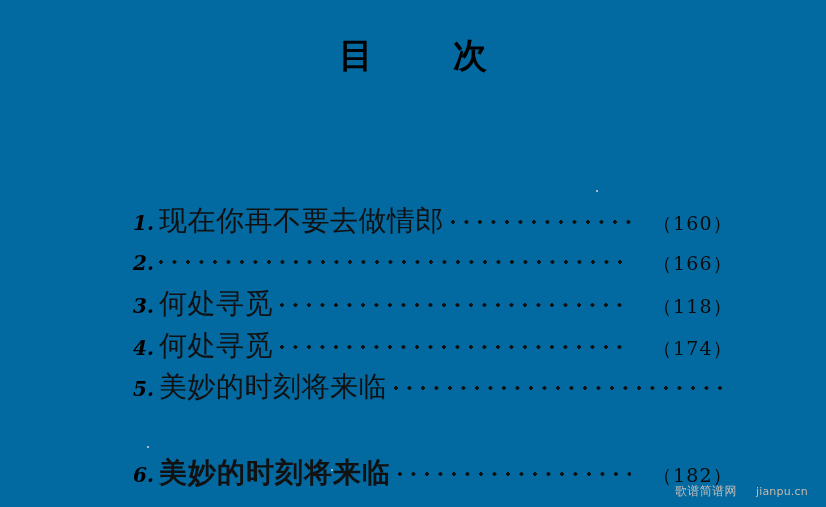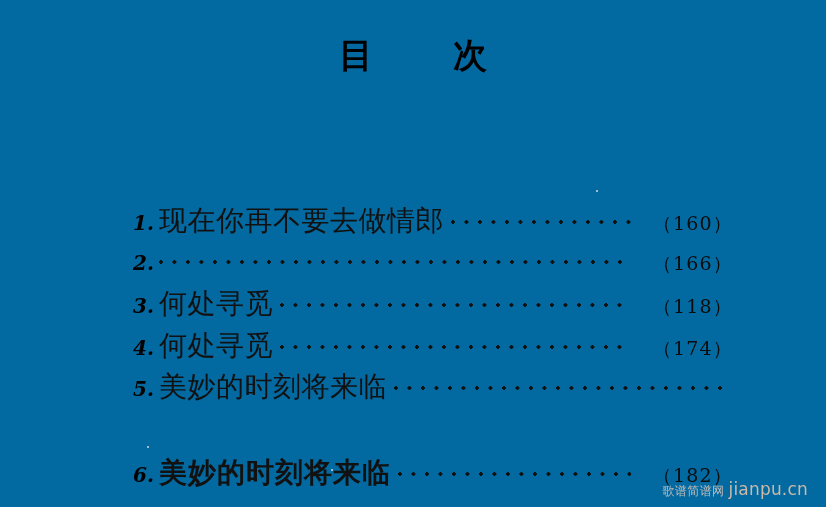--- a/index.html
+++ b/index.html
@@ -125,32 +125,32 @@
     padding-left: 18px;
   }
 
   
   .watermark {
     position: absolute;
     right: 18px;
     bottom: 7px;
     display: flex;
     align-items: baseline;
-    gap: 4px;
+    gap: 19px;
     user-select: none;
   }
   .watermark .wm-cn {
     font-family: "DejaVu Sans", sans-serif;
     font-size: 12px;
     color: #c2bdb8;
     letter-spacing: 0.4px;
   }
   .watermark .wm-url {
     font-family: "DejaVu Sans", sans-serif;
-    font-size: 17px;
+    font-size: 11px;
     color: #cbbaa8;
     letter-spacing: 0.2px;
   }
 
   
   .speck {
     position: absolute;
     background: #d8d8d8;
     width: 2px;
     height: 2px;

